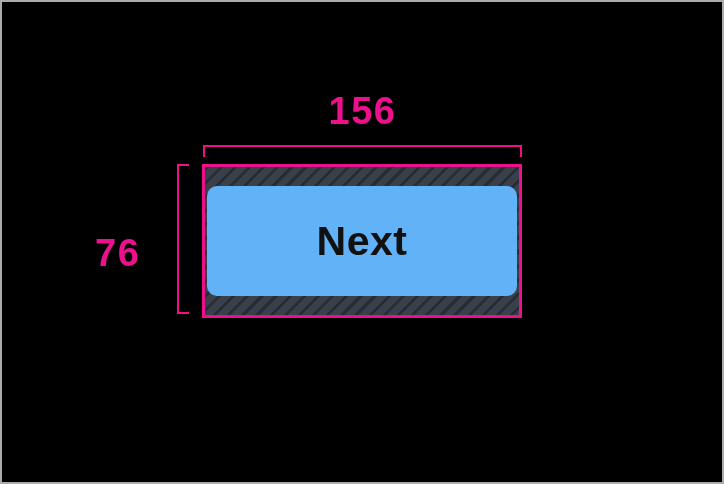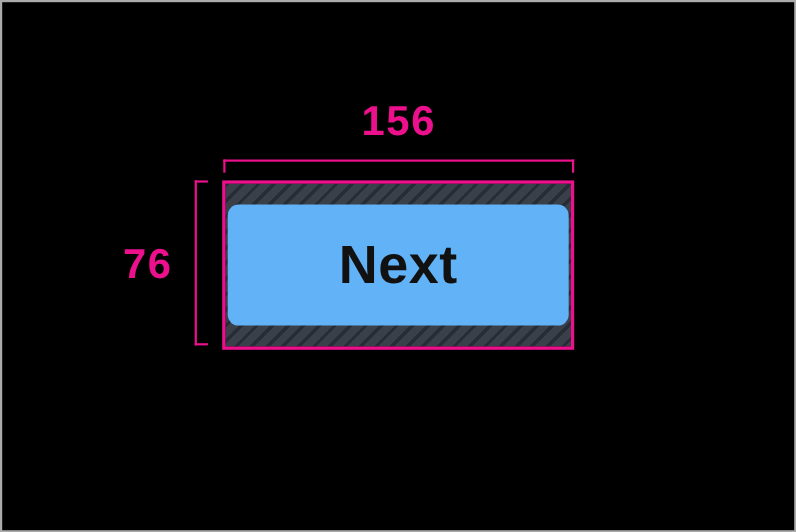--- a/index.html
+++ b/index.html
@@ -28,23 +28,23 @@
     user-select: none;
   }
   .dim-label.width {
     left: 201px;
     top: 90px;
     width: 319px;
     text-align: center;
   }
   .dim-label.height {
     left: 93px;
-    top: 220px;
+    top: 232px;
     width: 62px;
-    text-align: right;
+    text-align: left;
   }
   
   .bracket-width {
     position: absolute;
     left: 201px;
     top: 143px;
     width: 319px;
     height: 12px;
     box-sizing: border-box;
     border-top: 2px solid var(--accent-pink, #ec108c);
@@ -84,21 +84,21 @@
     align-items: stretch;
     padding: 0 2px;
   }
   .next-btn {
     height: 110px;
     border: none;
     border-radius: 10px;
     background: var(--button-blue, #61b2f7);
     color: var(--button-text, #111111);
     font-family: "Liberation Sans", sans-serif;
-    font-size: 49px;
+    font-size: 41px;
     font-weight: 600;
     letter-spacing: 0.5px;
     cursor: pointer;
     padding: 16px;
   }
 </style>
 </head>
 <body>
 
 <div class="stage">

